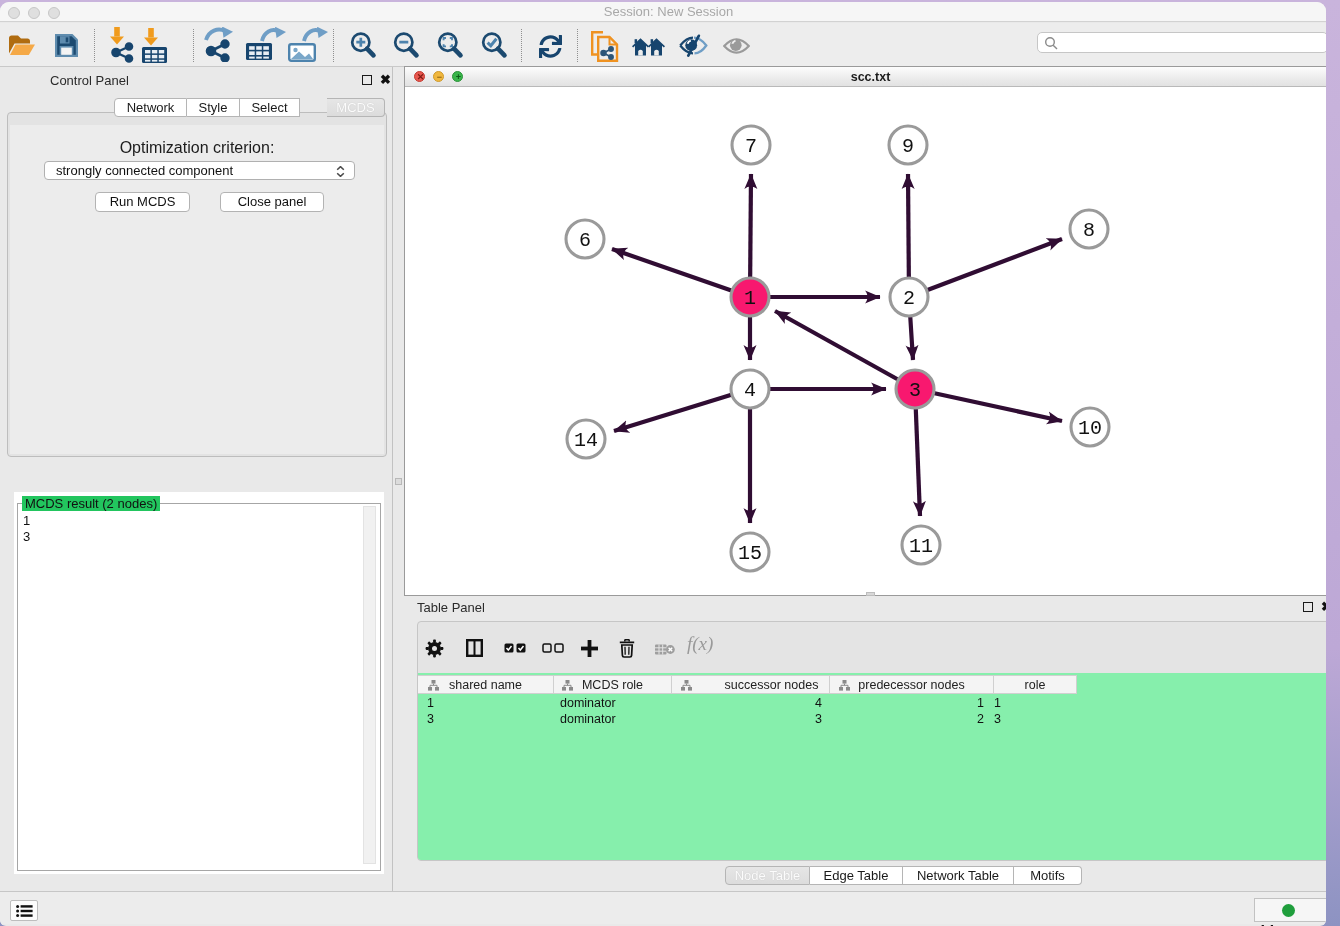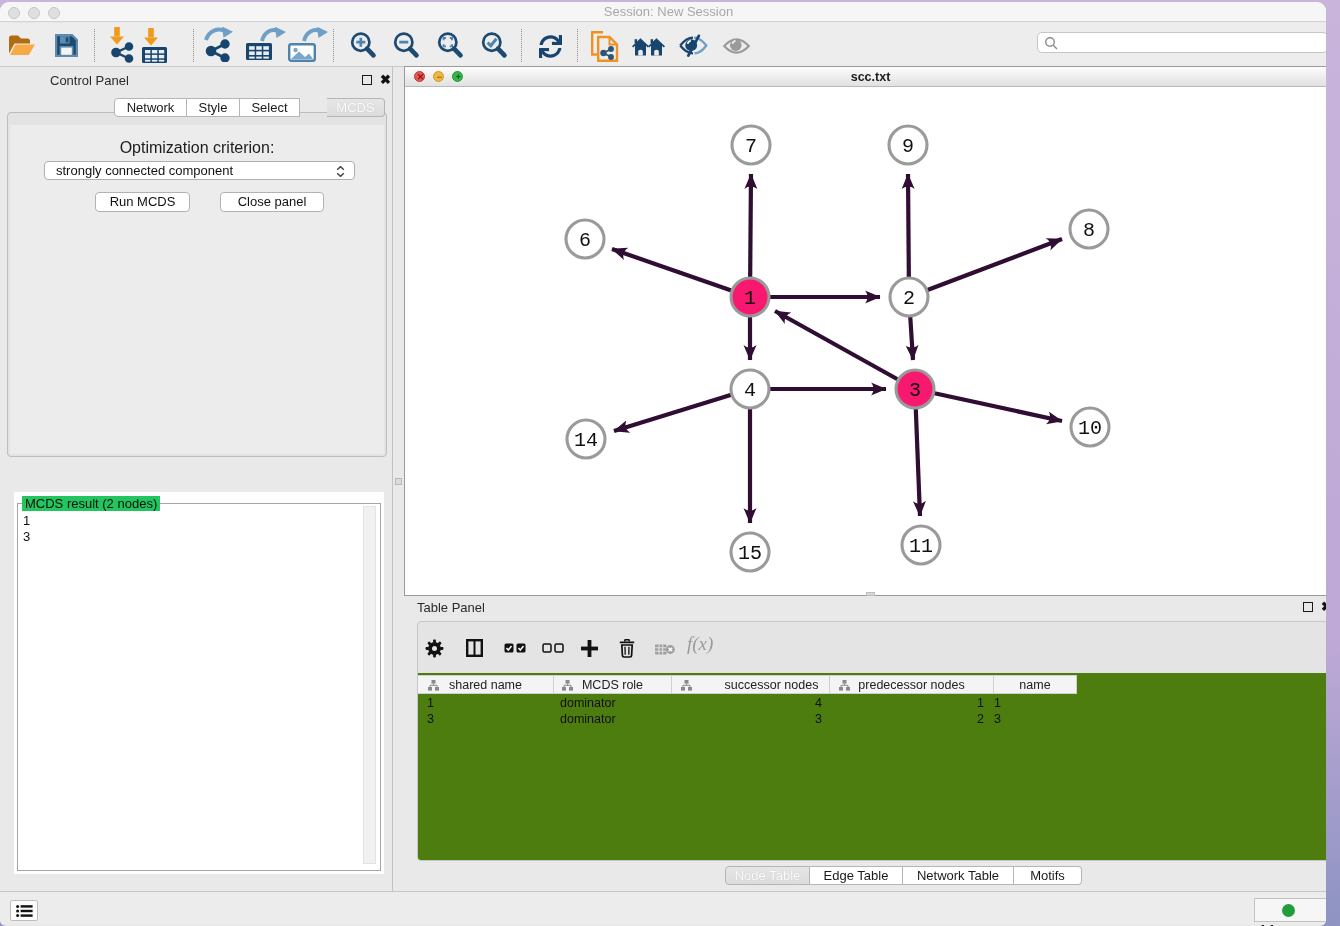--- a/index.html
+++ b/index.html
@@ -39,21 +39,21 @@
   #vsplit { position:absolute; left:394px; top:65px; width:10px; height:824px; background:#e9e9e9; }
   
   #netwin { position:absolute; left:404px; top:64px; width:933px; height:530px; border:1px solid #9a9a9a; background:#fff; }
   #nettitle { position:absolute; left:0; top:0; width:931px; height:20px; background:linear-gradient(#fdfdfd,#e9e9e9 70%,#e2e2e2); border-bottom:1px solid #b9b9b9; }
   .mtl { position:absolute; top:4px; width:11px; height:11px; border-radius:50%; }
   .mtl span { position:absolute; left:0; top:0; width:11px; height:11px; font-size:9px; font-weight:bold; text-align:center; line-height:11px; }
   #nettext { position:absolute; left:0; top:0; width:931px; text-align:center; font-size:12.5px; font-weight:bold; color:#1d1d1d; line-height:20px; }
   
   #tpanel { position:absolute; left:404px; top:595px; width:933px; height:294px; background:#e9e9e9; }
   #tbox { position:absolute; left:13px; top:24px; width:913px; height:240px; background:#e4e4e4; border:1px solid #c6c6c6; border-radius:4px; overflow:hidden; }
-  #ttable { position:absolute; left:0px; top:51px; width:911px; height:188px; background:#4d7c0f; }
+  #ttable { position:absolute; left:0px; top:51px; width:911px; height:188px; background:#86efac; }
   .th { position:absolute; top:2px; height:19px; background:#f4f4f4; border:1px solid #d0d0d0; border-right:none; font-size:12.5px; color:#222; text-align:center; line-height:18px; }
   .td { position:absolute; font-size:12.5px; color:#111; line-height:16px; }
   #btabs { position:absolute; left:294px; top:269px; height:19px; display:flex; }
   
   #statusbar { position:absolute; left:0; top:889px; width:1337px; height:33px; background:#ececec; border-top:1px solid #c6c6c6; }
   #listbtn { position:absolute; left:10px; top:8px; width:28px; height:21px; background:#fcfcfc; border:1px solid #bdbdbd; border-radius:2px; }
   #membtn { position:absolute; left:1254px; top:6px; width:74px; height:24px; background:#f6f6f6; border:1px solid #c2c2c2; font-size:17px; color:#111; text-align:center; line-height:22px; }
   svg { display:block; }
 </style>
 </head>
@@ -407,21 +407,21 @@
               <path d="M5.5,3.6 V5.3 M2,7 V5.3 H9 V7" stroke="#8a8a8a" stroke-width="1" fill="none"></path>
             </svg>successor nodes</div>
         <div class="th" style="left:411px;width:164px;"><svg class="hier" style="position:absolute;left:9px;top:4px;" width="11" height="11" viewBox="0 0 11 11">
               <g fill="#8a8a8a">
                 <rect x="3.5" y="0" width="4" height="3.6"></rect>
                 <rect x="0" y="7" width="4" height="3.6"></rect>
                 <rect x="7" y="7" width="4" height="3.6"></rect>
               </g>
               <path d="M5.5,3.6 V5.3 M2,7 V5.3 H9 V7" stroke="#8a8a8a" stroke-width="1" fill="none"></path>
             </svg>predecessor nodes</div>
-        <div class="th" style="left:575px;width:84px;border-right:1px solid #d0d0d0;">name</div>
+        <div class="th" style="left:575px;width:84px;border-right:1px solid #d0d0d0;">role</div>
         <div class="td" style="left:9px;top:22px;">1</div>
         <div class="td" style="left:9px;top:38px;">3</div>
         <div class="td" style="left:142px;top:22px;">dominator</div>
         <div class="td" style="left:142px;top:38px;">dominator</div>
         <div class="td" style="left:300px;top:22px;width:104px;text-align:right;">4</div>
         <div class="td" style="left:300px;top:38px;width:104px;text-align:right;">3</div>
         <div class="td" style="left:460px;top:22px;width:106px;text-align:right;">1</div>
         <div class="td" style="left:460px;top:38px;width:106px;text-align:right;">2</div>
         <div class="td" style="left:576px;top:22px;">1</div>
         <div class="td" style="left:576px;top:38px;">3</div>

